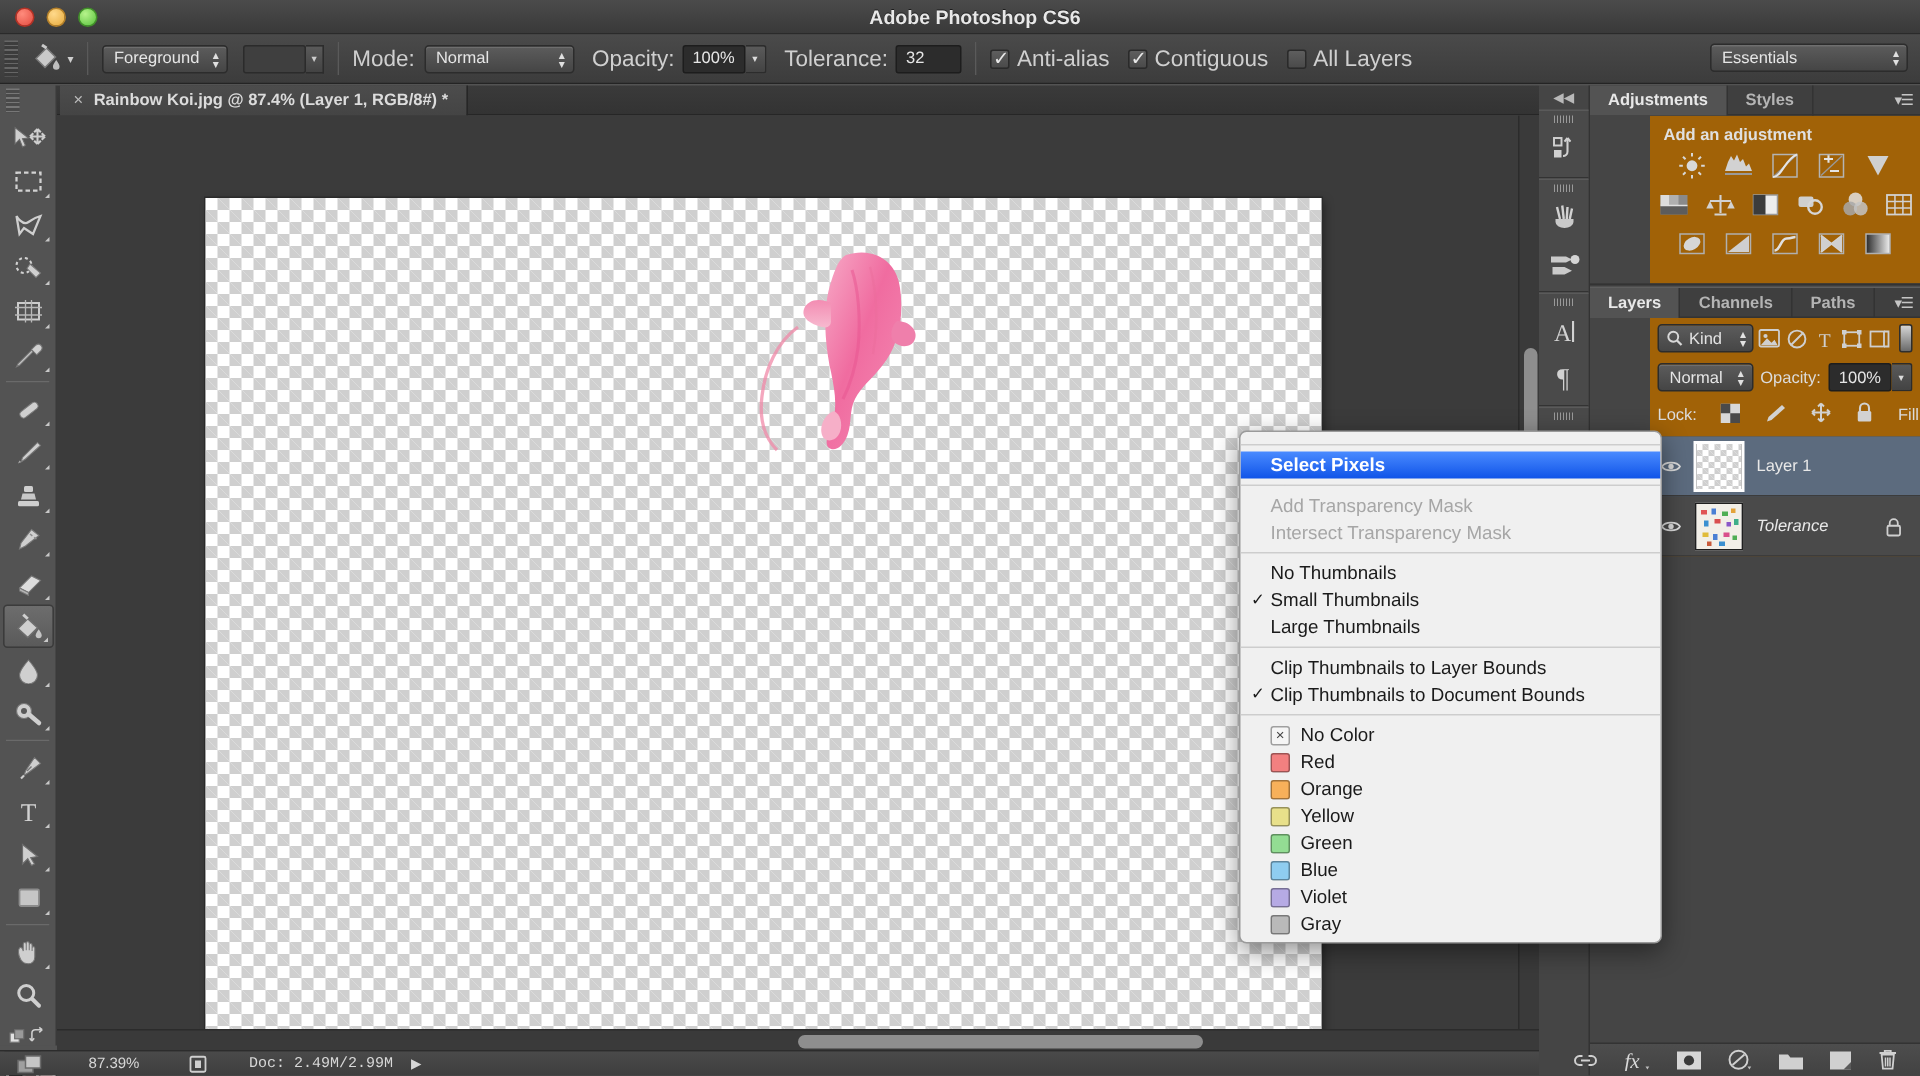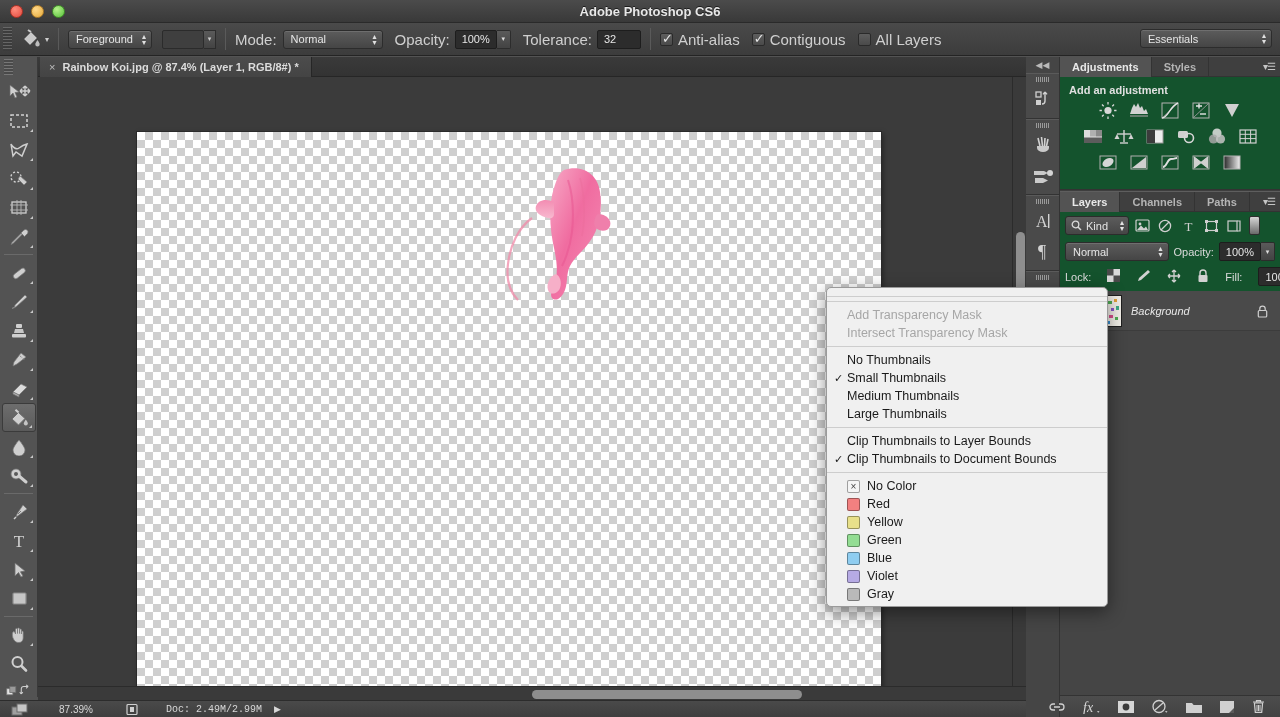--- a/index.html
+++ b/index.html
@@ -146,21 +146,21 @@
   .dock-grip{ width:14px; height:5px; margin:3px auto 2px;
     background:repeating-linear-gradient(90deg,#9a9a9a 0 1px,transparent 1px 2px);}
   .dock-btn{ height:30px; display:flex; align-items:center; justify-content:center;}
 
   
   .panels{ position:absolute; left:1060px; top:57px; width:220px; height:660px; background:#454545;}
   .panel-tabs{ height:20px; display:flex; background:#3f3f3f; border-bottom:1px solid #333; position:relative;}
   .ptab{ padding:0 12px; height:20px; line-height:20px; font-size:11px; font-weight:bold; color:#b4b4b4; border-right:1px solid #333;}
   .ptab.active{ background:#535353; color:#e8e8e8;}
   .pmenu{ position:absolute; right:5px; top:4px; color:#c5c5c5; font-size:10px; letter-spacing:-1px;}
-  .panel-body{ background:#14532d; }
+  .panel-body{ background:#a16207;margin-left:40px; }
   .adj-title{ padding:7px 9px 5px; font-size:11px; font-weight:bold; color:#e0e0e0;}
   .adj-grid{ padding:0 12px 10px; }
   .adj-row{ display:flex; justify-content:center; gap:9px; margin-bottom:7px;}
   .adj-ic{ width:22px; height:19px; display:flex; align-items:center; justify-content:center;}
   .panel-div{ height:3px; background:#3e3e3e; border-top:1px solid #333; border-bottom:1px solid #5e5e5e;}
 
   .layers-filter{ display:flex; align-items:center; gap:3px; padding:4px 5px; }
   .kindsel{ height:19px; min-width:64px; background:linear-gradient(#5c5c5c,#464646);
     border:1px solid #2c2c2c; border-radius:3px; display:flex; align-items:center; gap:4px;
     padding:0 16px 0 5px; color:#e3e3e3; font-size:11px; position:relative;}
@@ -783,20 +783,30 @@
             </svg>
         </span>
         <span class="lbl" style="margin-left:auto;">Fill:</span>
         <div class="num-wrap">
           <div class="numfield" style="min-width:36px;justify-content:flex-end;">100%</div>
           <div class="num-btn">▾</div>
         </div>
       </div>
 
       <div class="layerlist">
+        <div class="layer selected">
+          <span class="eye">
+            <svg width="14" height="10" viewBox="0 0 14 10">
+                <path d="M1 5 C3 1.5 11 1.5 13 5 C11 8.5 3 8.5 1 5z" fill="none" stroke="#dcdcdc" stroke-width="1.1"></path>
+                <circle cx="7" cy="5" r="1.8" fill="#dcdcdc"></circle>
+              </svg>
+          </span>
+          <div class="lthumb trans"></div>
+          <span class="lname">Layer 1</span>
+        </div>
         <div class="layer">
           <span class="eye">
             <svg width="14" height="10" viewBox="0 0 14 10">
                 <path d="M1 5 C3 1.5 11 1.5 13 5 C11 8.5 3 8.5 1 5z" fill="none" stroke="#dcdcdc" stroke-width="1.1"></path>
                 <circle cx="7" cy="5" r="1.8" fill="#dcdcdc"></circle>
               </svg>
           </span>
           <div class="lthumb">
             <svg width="30" height="30" viewBox="0 0 30 30">
               <rect width="30" height="30" fill="#f2efe8"></rect>
@@ -811,21 +821,21 @@
                   <rect x="25" y="10" width="3" height="4" fill="#3fae8a"></rect>
                 <rect x="4" y="19" width="4" height="3" fill="#e0bb3a"></rect>
                   <rect x="11" y="20" width="3" height="4" fill="#4a7fd4"></rect>
                 <rect x="18" y="19" width="4" height="3" fill="#d94f8c"></rect>
                   <rect x="24" y="21" width="3" height="3" fill="#4fae55"></rect>
                 <rect x="7" y="25" width="3" height="3" fill="#c85a3a"></rect>
                   <rect x="15" y="25" width="4" height="3" fill="#3a8fd0"></rect>
               </g>
             </svg>
           </div>
-          <span class="lname bg">Background</span>
+          <span class="lname bg">Tolerance</span>
           <span class="llock">
             <svg width="11" height="13" viewBox="0 0 11 13">
                 <path d="M2.8 5.5 V3.8 a2.7 2.7 0 0 1 5.4 0 v1.7" fill="none" stroke="#cfcfcf" stroke-width="1.2"></path>
                 <rect x="1.3" y="5.5" width="8.4" height="6.5" rx="1" fill="none" stroke="#cfcfcf" stroke-width="1.2"></rect>
               </svg>
           </span>
         </div>
       </div>
     </div>
 
@@ -872,51 +882,55 @@
             <path d="M6 6 v6 M7.5 6 v6 M9 6 v6" stroke="#d0d0d0" stroke-width="1"></path>
           </svg>
       </span>
     </div>
   </div>
 
   <div class="ctxmenu">
 
     <div class="msep"></div>
 
+    <div class="mi hl">Select Pixels</div>
     <div class="msep"></div>
 
     <div class="mi disabled">Add Transparency Mask</div>
     <div class="mi disabled">Intersect Transparency Mask</div>
     <div class="msep"></div>
 
     <div class="mi">No Thumbnails</div>
     <div class="mi">
       <span class="tick">✓</span>
       <span>Small Thumbnails</span>
     </div>
-    <div class="mi">Medium Thumbnails</div>
     <div class="mi">Large Thumbnails</div>
     <div class="msep"></div>
 
     <div class="mi">Clip Thumbnails to Layer Bounds</div>
     <div class="mi">
       <span class="tick">✓</span>
       <span>Clip Thumbnails to Document Bounds</span>
     </div>
     <div class="msep"></div>
 
     <div class="mi color">
       <span class="cbox nocolor">×</span>
       <span>No Color</span>
     </div>
     <div class="mi color">
       <span class="cbox" style="background:#f28080"></span>
       <span>Red</span>
     </div>
     <div class="mi color">
+      <span class="cbox" style="background:#f7b05a"></span>
+      <span>Orange</span>
+    </div>
+    <div class="mi color">
       <span class="cbox" style="background:#e8e08a"></span>
       <span>Yellow</span>
     </div>
     <div class="mi color">
       <span class="cbox" style="background:#93dd93"></span>
       <span>Green</span>
     </div>
     <div class="mi color">
       <span class="cbox" style="background:#8fcdf0"></span>
       <span>Blue</span>

